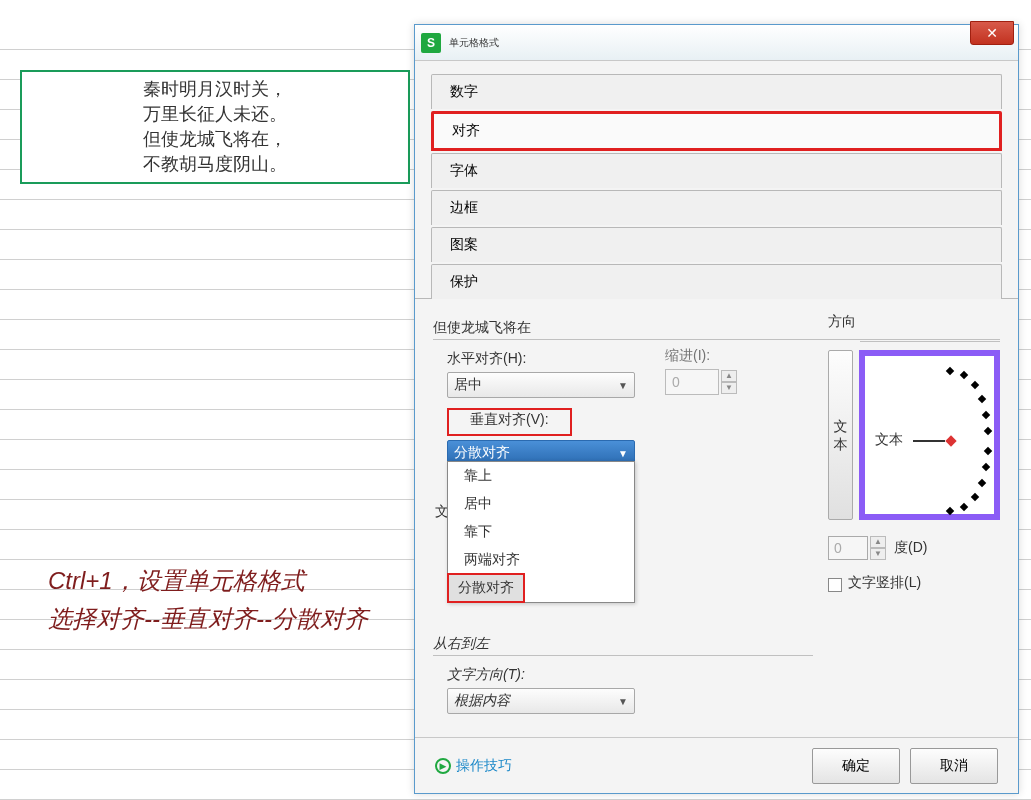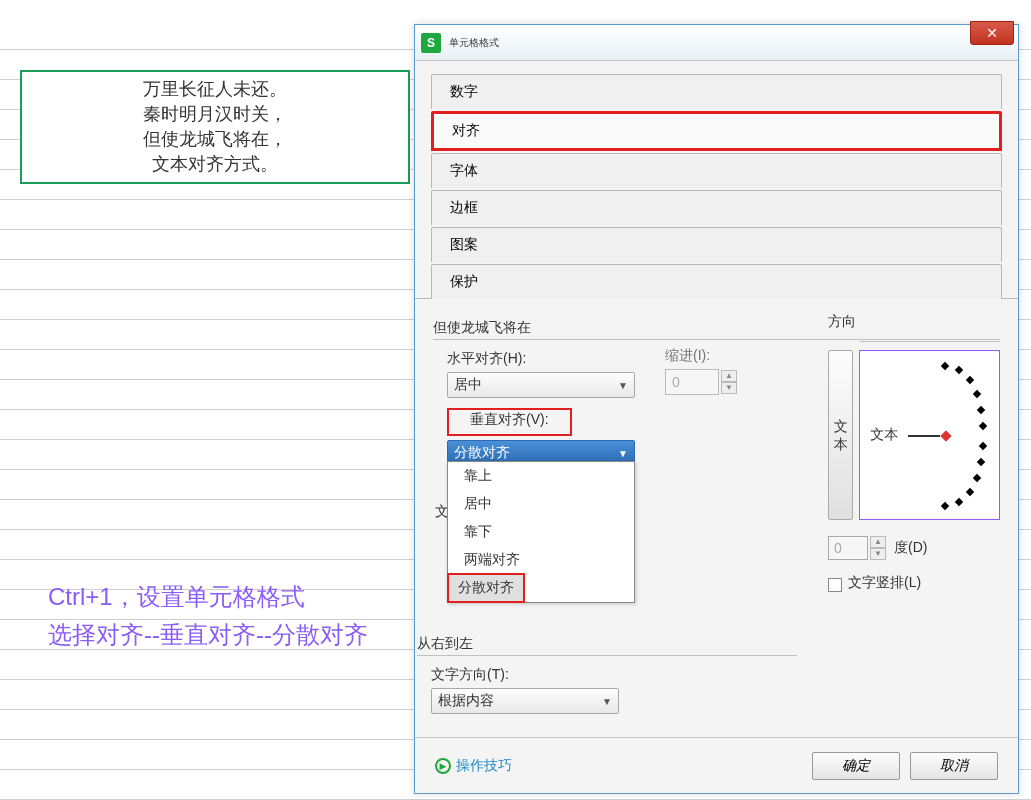--- a/index.html
+++ b/index.html
@@ -8,21 +8,21 @@
 
 .grid { position: absolute; top: 0; left: 0; width: 100%; height: 100%; }
 .grid-row { height: 30px; border-bottom: 1px solid #d0d0d0; }
 .grid-row:first-child { height: 50px; }
 
 
 .cell-green { position: absolute; left: 20px; top: 70px; width: 390px; height: 114px; border: 2px solid #1a9c5a; background: #fff; display: flex; align-items: center; justify-content: center; }
 .cell-text { font-size: 18px; color: #333; line-height: 1.4; text-align: center; }
 
 
-.instruction { position: absolute; left: 48px; top: 578px; color: #8b5cf6; font-size: 24px; line-height: 1.6; }
+.instruction { position: absolute; left: 48px; top: 562px; color: #7f1d1d; font-size: 24px; line-height: 1.6; font-style: italic; }
 
 
 .dialog { position: absolute; left: 414px; top: 24px; width: 605px; height: 770px; background: #f4f4f4; border: 1px solid #5a9acc; box-shadow: 0 0 8px rgba(0,0,0,0.15); }
 .titlebar { height: 36px; background: linear-gradient(#ffffff, #e8f0f4); border-bottom: 1px solid #c8c8c8; display: flex; align-items: center; padding: 0 6px; position: relative; }
 .titlebar-icon { width: 20px; height: 20px; background: #1fa840; border-radius: 2px; display: flex; align-items: center; justify-content: center; color: #fff; font-size: 12px; font-weight: bold; }
 .titlebar-title { margin-left: 8px; font-size: 10px; color: #333; }
 .close-btn { position: absolute; right: 4px; top: -4px; width: 44px; height: 24px; background: linear-gradient(#d85a4a, #c23220); border: 1px solid #a02010; border-radius: 0 0 3px 3px; color: #fff; display: flex; align-items: center; justify-content: center; font-size: 14px; cursor: pointer; }
 
 
 .tabs { display: flex; padding: 12px 16px 0 16px; gap: 2px; border-bottom: 1px solid #b8b8b8; flex-direction: column; }
@@ -54,39 +54,39 @@
 .dropdown { position: absolute; left: 32px; top: 162px; width: 188px; background: #fff; border: 1px solid #888; box-shadow: 1px 1px 4px rgba(0,0,0,0.2); z-index: 10; }
 .dropdown-item { padding: 5px 16px; font-size: 14px; cursor: pointer; }
 .dropdown-item.selected { background: #e0e0e0; }
 .dropdown-item.hl-red { border: 2px solid #e02020; margin: -1px; padding: 4px 9px; }
 
 
 .dir-panel { position: absolute; right: 18px; top: 14px; width: 172px; }
 .dir-title { margin-bottom: 14px; }
 .dir-row { display: flex; gap: 6px; }
 .dir-vert-btn { width: 28px; height: 170px; background: linear-gradient(#fdfdfd, #e0e0e0); border: 1px solid #aaa; border-radius: 2px; display: flex; flex-direction: column; align-items: center; justify-content: center; font-size: 14px; cursor: pointer; line-height: 1.3; }
-.dir-dial { width: 157px; height: 170px; background: #fff; border: 1px solid #8b5cf6; position: relative; }
+.dir-dial { width: 157px; height: 170px; background: #fff; border: 6px solid #8b5cf6; position: relative; }
 .dial-label { position: absolute; left: 10px; top: 75px; font-size: 14px; }
 .dial-line { position: absolute; left: 48px; top: 84px; width: 32px; height: 2px; background: #333; }
 .dial-dot { position: absolute; width: 6px; height: 6px; background: #000; transform: rotate(45deg); }
 .dial-center { position: absolute; left: 82px; top: 81px; width: 8px; height: 8px; background: #d33; transform: rotate(45deg); }
 .dir-degree { margin-top: 16px; display: flex; align-items: center; gap: 8px; }
 .dir-degree input { width: 40px; height: 24px; border: 1px solid #aaa; padding: 0 5px; font-size: 14px; }
 .checkbox-row { margin-top: 14px; display: flex; align-items: flex-end; gap: 6px; }
 .checkbox-box { width: 14px; height: 14px; border: 1px solid #888; background: #fff; }
 
 
-.rtl-section { position: absolute; left: 2px; top: 330px; width: 380px; }
+.rtl-section { position: absolute; left: 18px; top: 330px; width: 380px; font-style: italic; }
 
 
 .dialog-footer { position: absolute; bottom: 0; left: 0; right: 0; height: 56px; border-top: 1px solid #c8c8c8; display: flex; align-items: center; padding: 0 20px; }
 .help-link { color: #1b88c8; font-size: 14px; display: flex; align-items: center; gap: 5px; cursor: pointer; }
 .help-icon { width: 16px; height: 16px; border: 2px solid #1fa840; border-radius: 50%; display: flex; align-items: center; justify-content: center; font-size: 9px; color: #1fa840; }
 .footer-btns { margin-left: auto; display: flex; gap: 10px; }
-.btn { width: 88px; height: 28px; background: linear-gradient(#fdfdfd, #e4e4e4); border: 1px solid #999; border-radius: 2px; font-size: 14px; cursor: pointer; font-style: italic; }
+.btn { width: 88px; height: 36px; background: linear-gradient(#fdfdfd, #e4e4e4); border: 1px solid #999; border-radius: 2px; font-size: 14px; cursor: pointer; }
 </style>
 </head>
 <body>
 
 <div class="grid">
   <div class="grid-row"></div>
     <div class="grid-row"></div>
     <div class="grid-row"></div>
     <div class="grid-row"></div>
     <div class="grid-row"></div>
@@ -108,24 +108,24 @@
     <div class="grid-row"></div>
     <div class="grid-row"></div>
     <div class="grid-row"></div>
     <div class="grid-row"></div>
     <div class="grid-row"></div>
     <div class="grid-row"></div>
 </div>
 
 <div class="cell-green">
   <div class="cell-text">
+    <div>秦时明月汉时关，</div>
     <div>万里长征人未还。</div>
-    <div>秦时明月汉时关，</div>
     <div>但使龙城飞将在，</div>
-    <div>文本对齐方式。</div>
+    <div>不教胡马度阴山。</div>
   </div>
 </div>
 
 <div class="instruction">
   <div>Ctrl+1，设置单元格格式</div>
   <div>选择对齐--垂直对齐--分散对齐</div>
 </div>
 
 <div class="dialog">
   <div class="titlebar">

